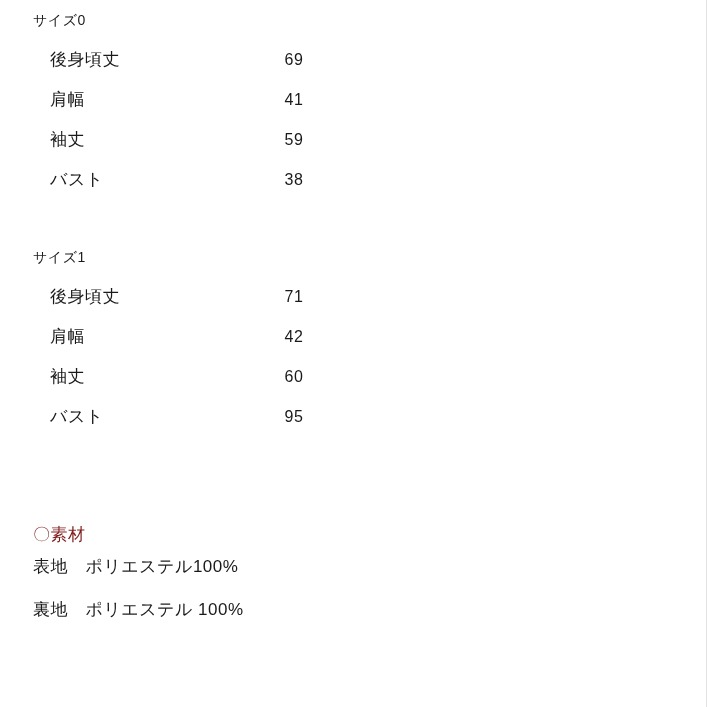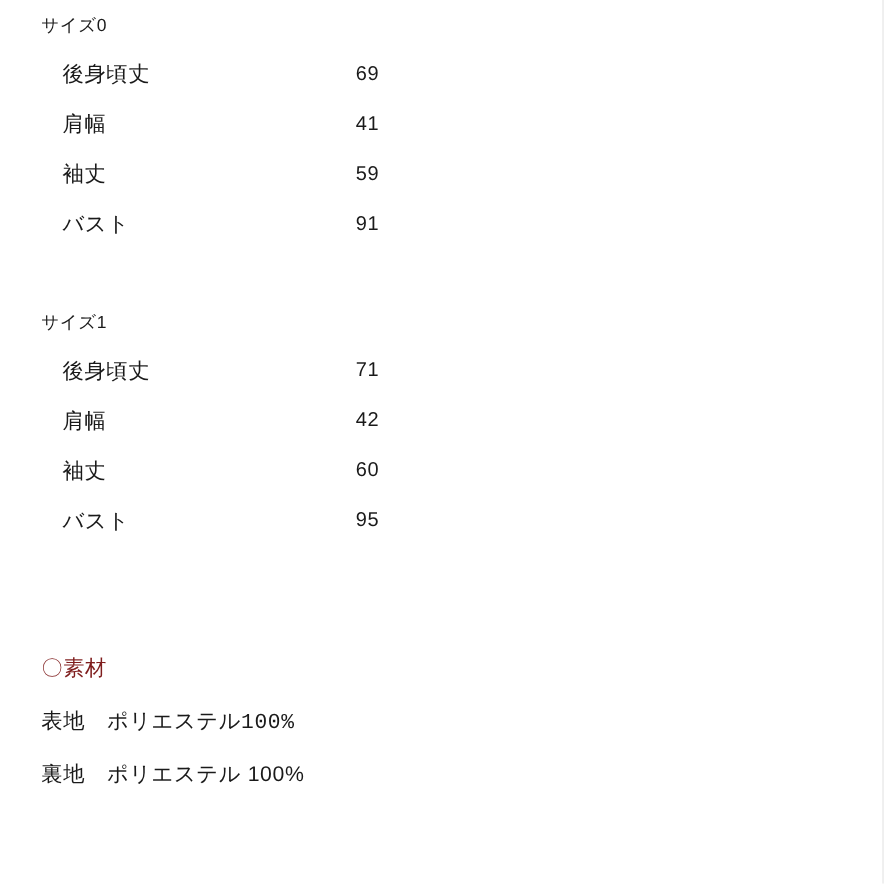--- a/index.html
+++ b/index.html
@@ -87,21 +87,21 @@
     letter-spacing: 0.5px;
     color: #7f1d1d;
     white-space: nowrap;
   }
   .material-line {
     font-size: 17px;
     letter-spacing: 0.5px;
     color: #1a1a1a;
     white-space: nowrap;
   }
-  .material-line.first { margin-top: 13px; font-family: Liberation Mono, monospace; }
+  .material-line.first { margin-top: 3px; }
   .material-line.second { margin-top: 20px; }
 </style>
 </head>
 <body>
 
 <div class="page">
 
   <div class="right-rule"></div>
 
   <div class="content">
@@ -116,21 +116,21 @@
       <div class="spec-row">
         <span class="spec-label">肩幅</span>
         <span class="spec-value">41</span>
       </div>
       <div class="spec-row">
         <span class="spec-label">袖丈</span>
         <span class="spec-value">59</span>
       </div>
       <div class="spec-row">
         <span class="spec-label">バスト</span>
-        <span class="spec-value">91</span>
+        <span class="spec-value">38</span>
       </div>
     </div>
 
     <div class="spec-block" style="top: 237px;">
       <div class="block-title">サイズ1</div>
 
       <div class="spec-row">
         <span class="spec-label">後身頃丈</span>
         <span class="spec-value">71</span>
       </div>

